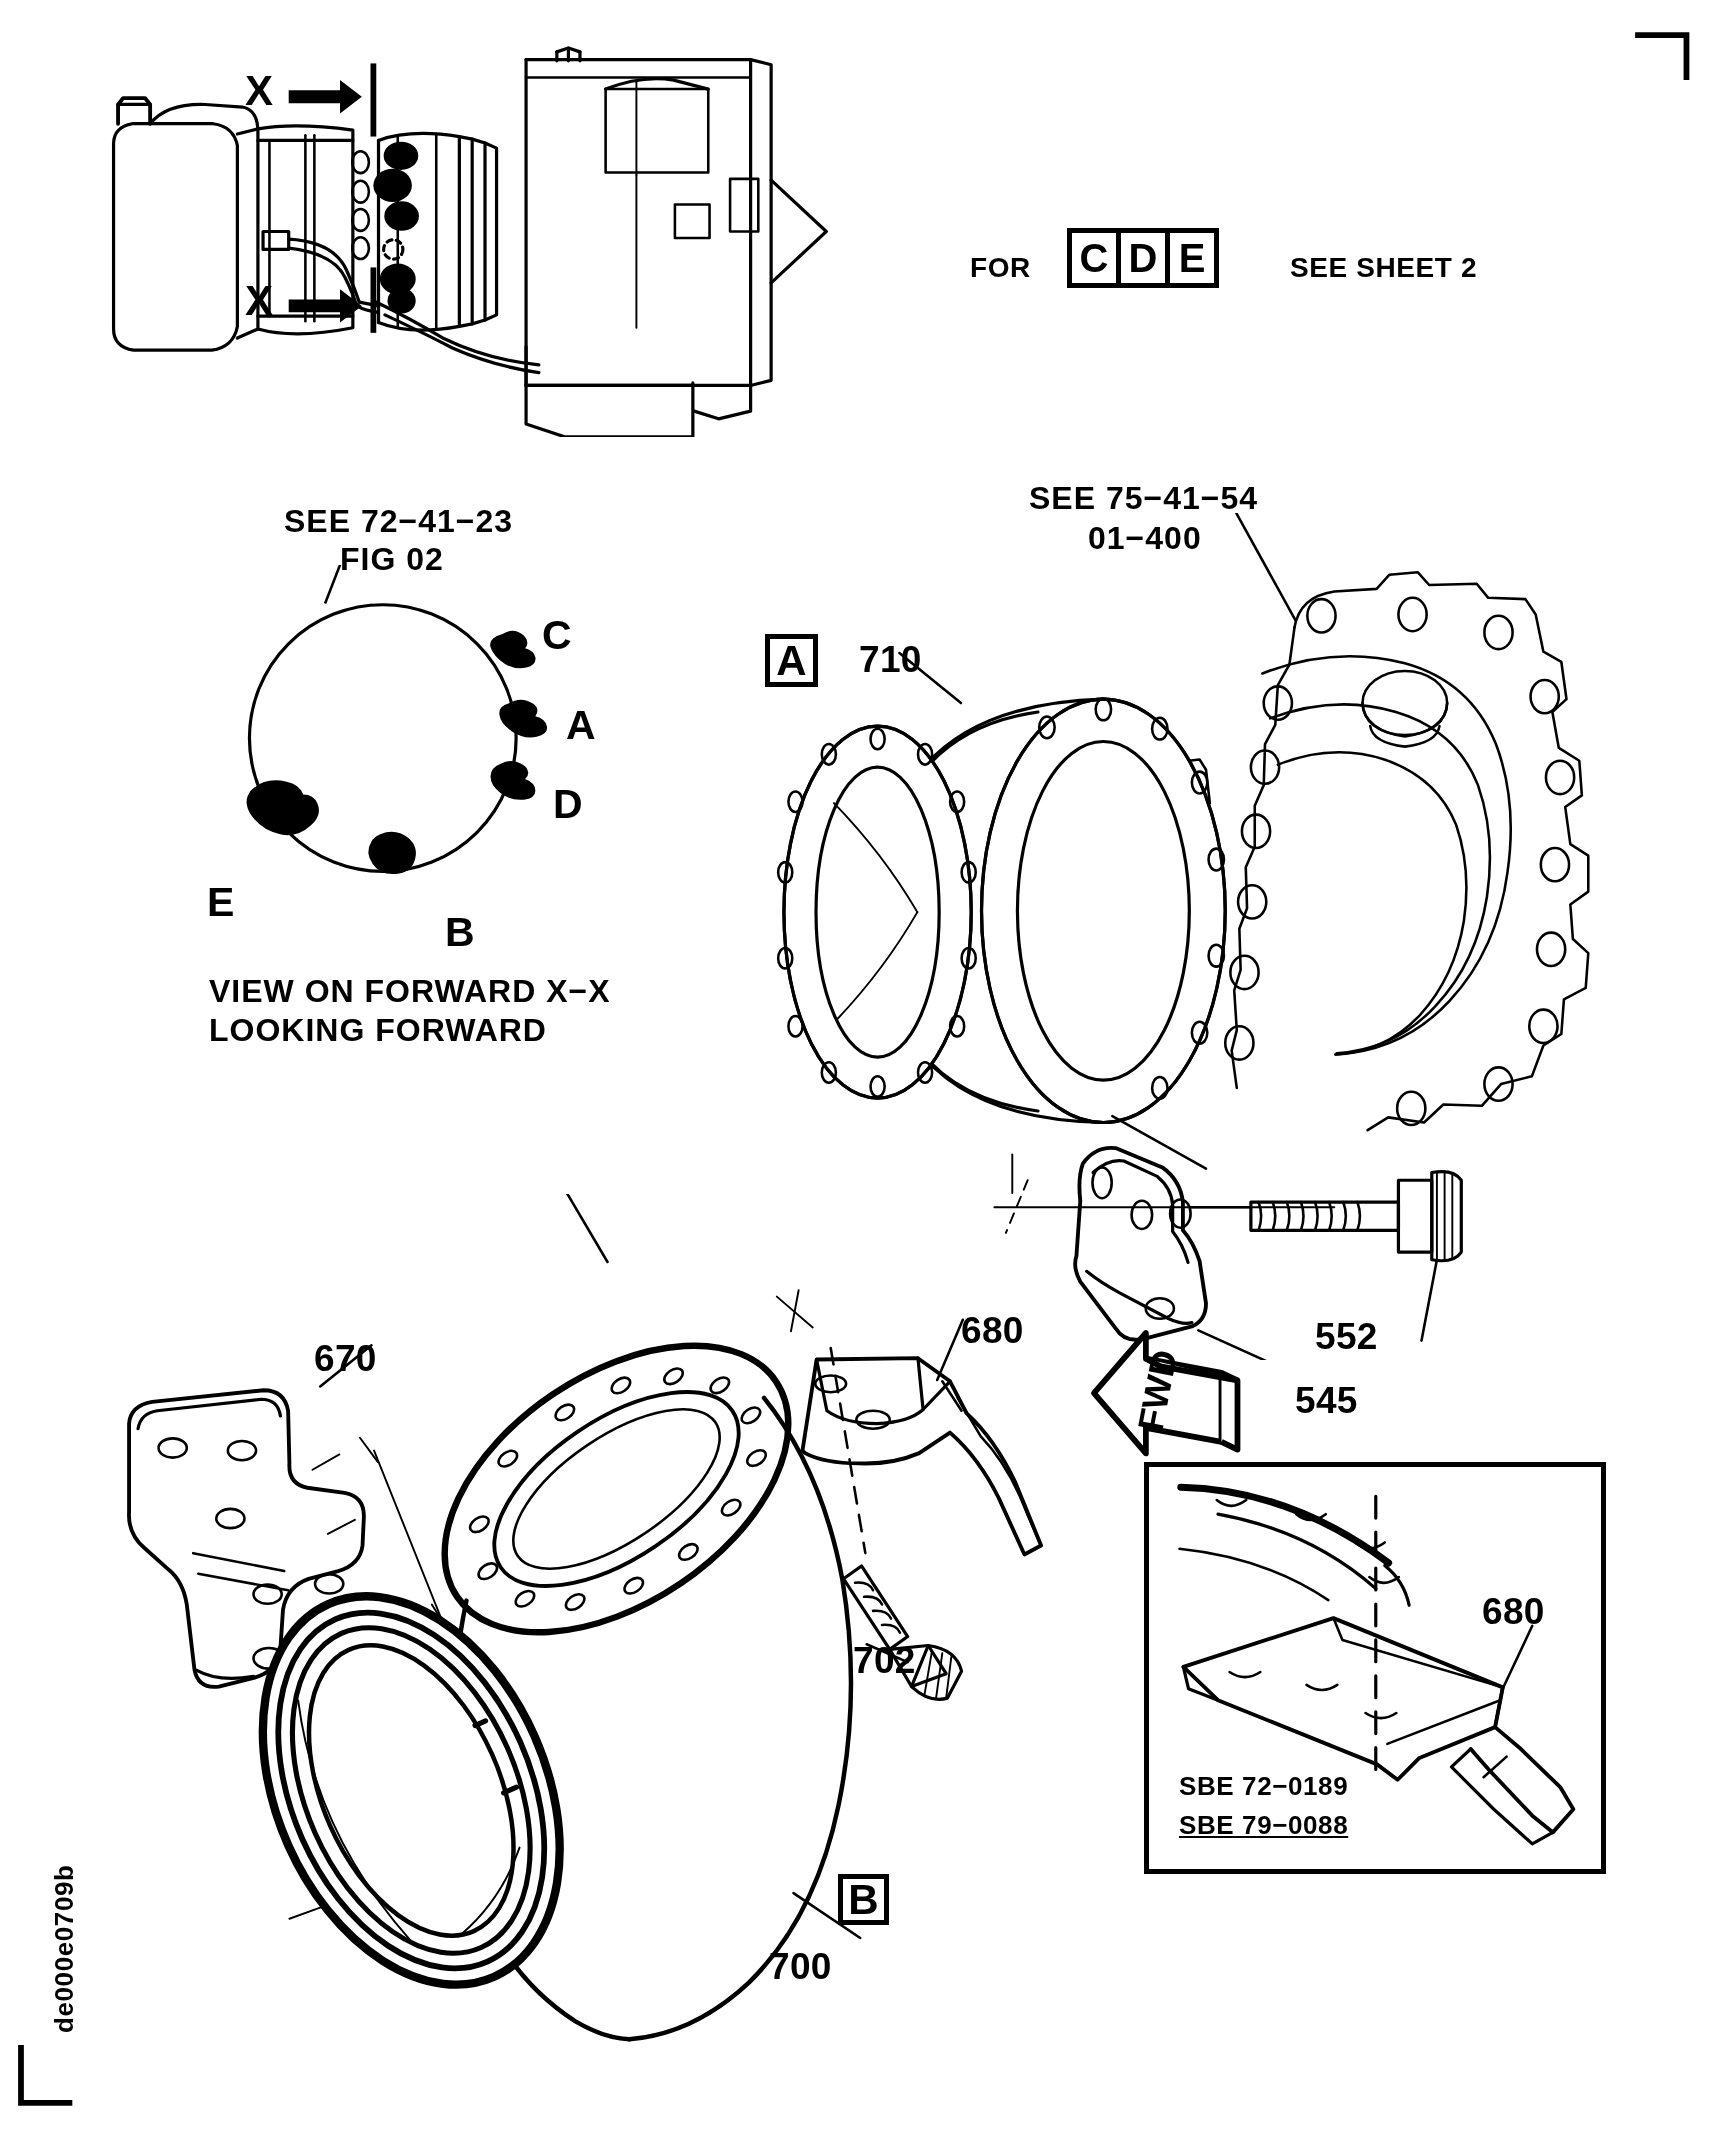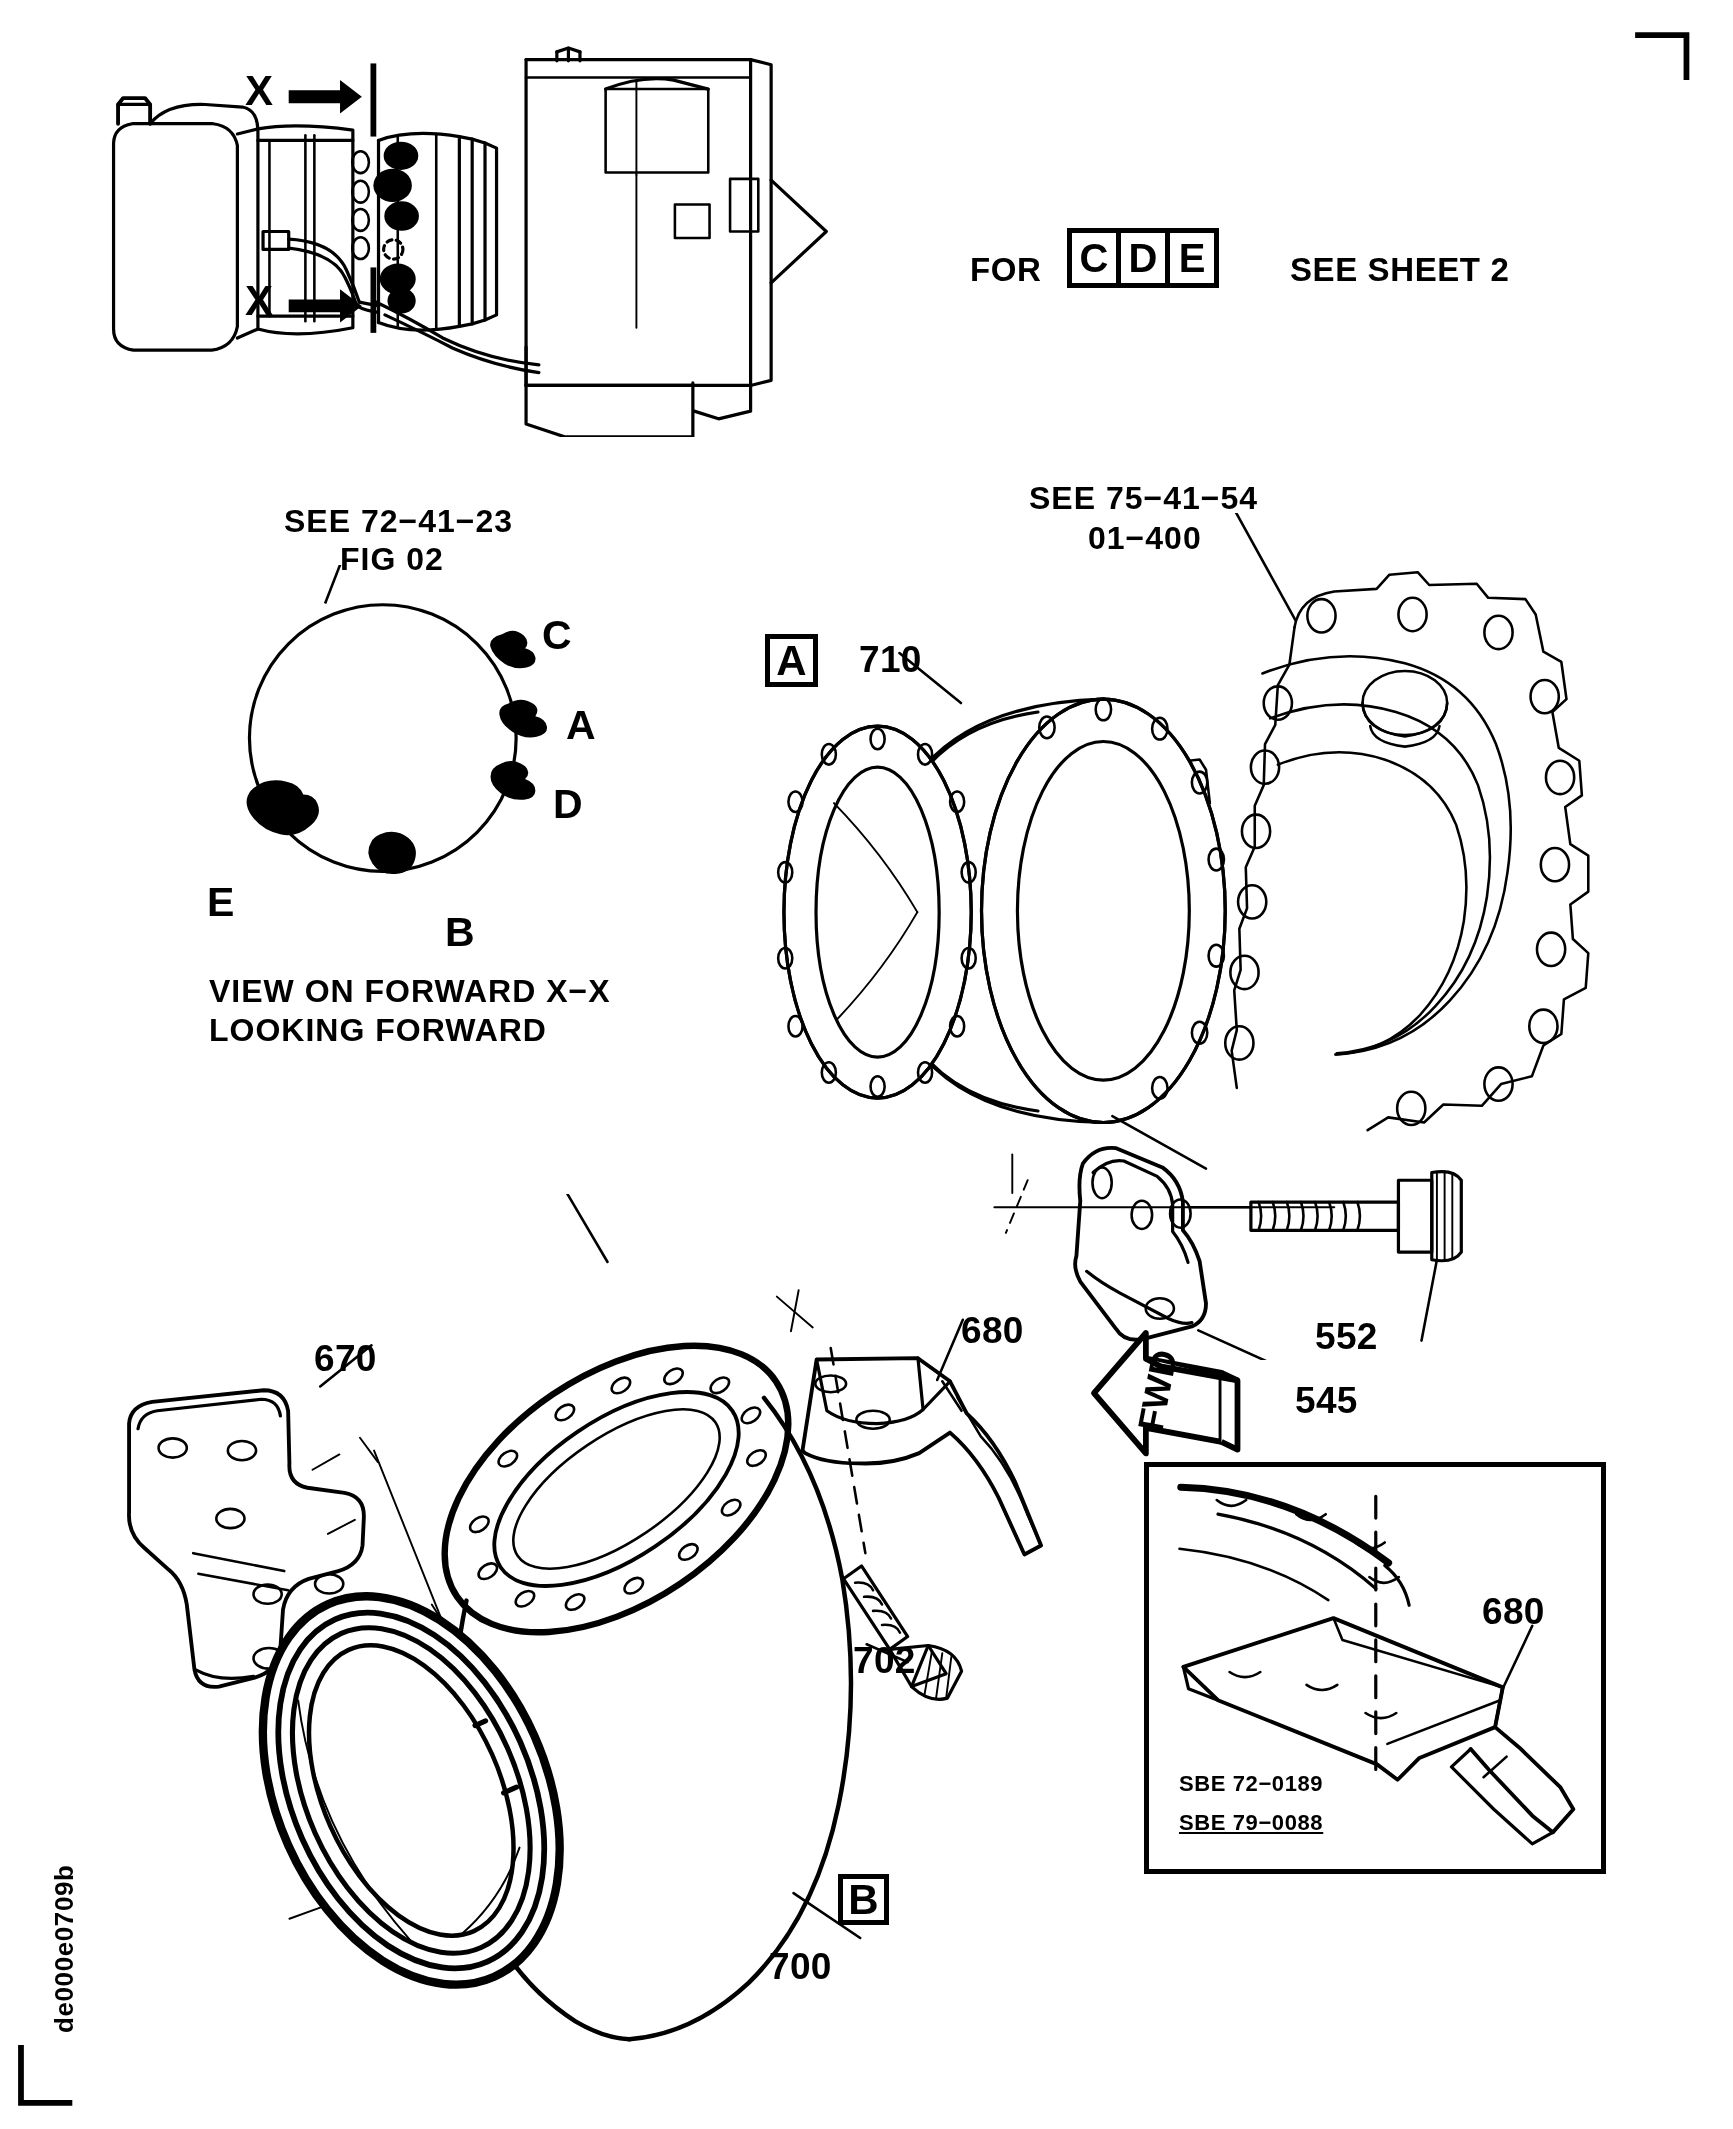--- a/index.html
+++ b/index.html
@@ -21,25 +21,25 @@
   
   .txt{
     position:absolute;
     font-family:"Liberation Sans", sans-serif;
     font-weight:bold;
     color:#000;
     white-space:pre;
     line-height:1.12;
     letter-spacing:0.3px;
   }
-  .t-note{ font-size:33px; font-weight:bold; letter-spacing:0.6px;}
+  .t-note{ font-size:28px; font-weight:bold; letter-spacing:0.6px;}
   .t-big{ font-size:37px; font-weight:bold;}
   .t-letter{ font-size:41px; font-weight:bold;}
   .t-head{ font-size:32px; font-weight:bold; letter-spacing:1px;}
-  .t-sbe{ font-size:22px; font-weight:bold; letter-spacing:0.6px;}
+  .t-sbe{ font-size:26px; font-weight:bold; letter-spacing:0.6px;}
   .t-x{ font-size:42px; font-weight:bold;}
 
   
   .zonebox{
     position:absolute;
     border:5.1px solid #000;
     background:#fff;
     display:flex;
     align-items:center;
     justify-content:center;

